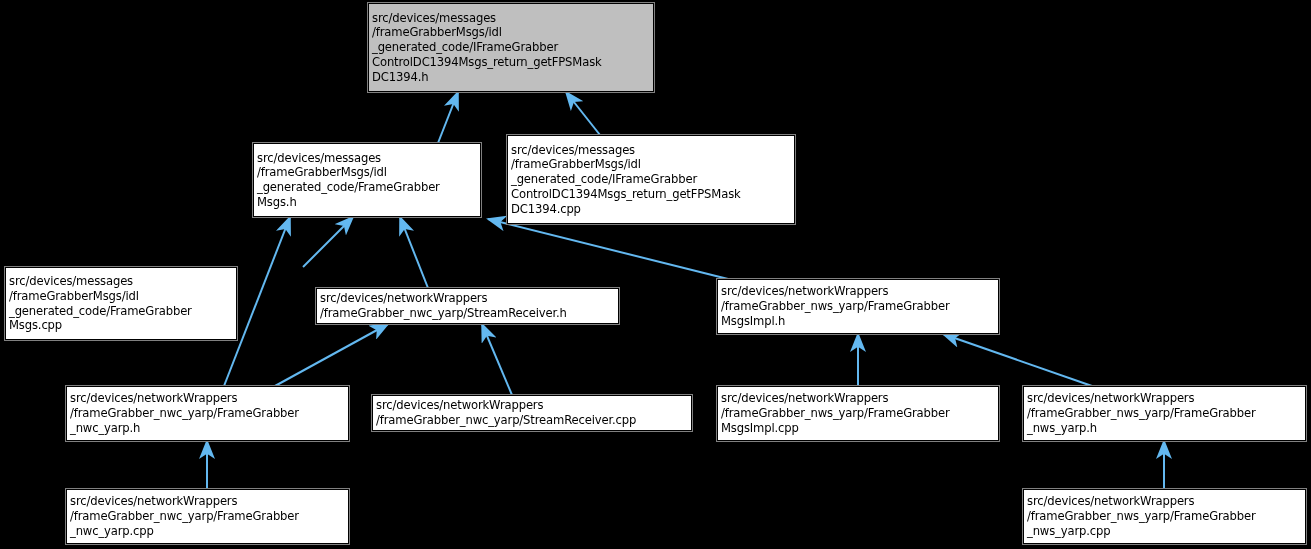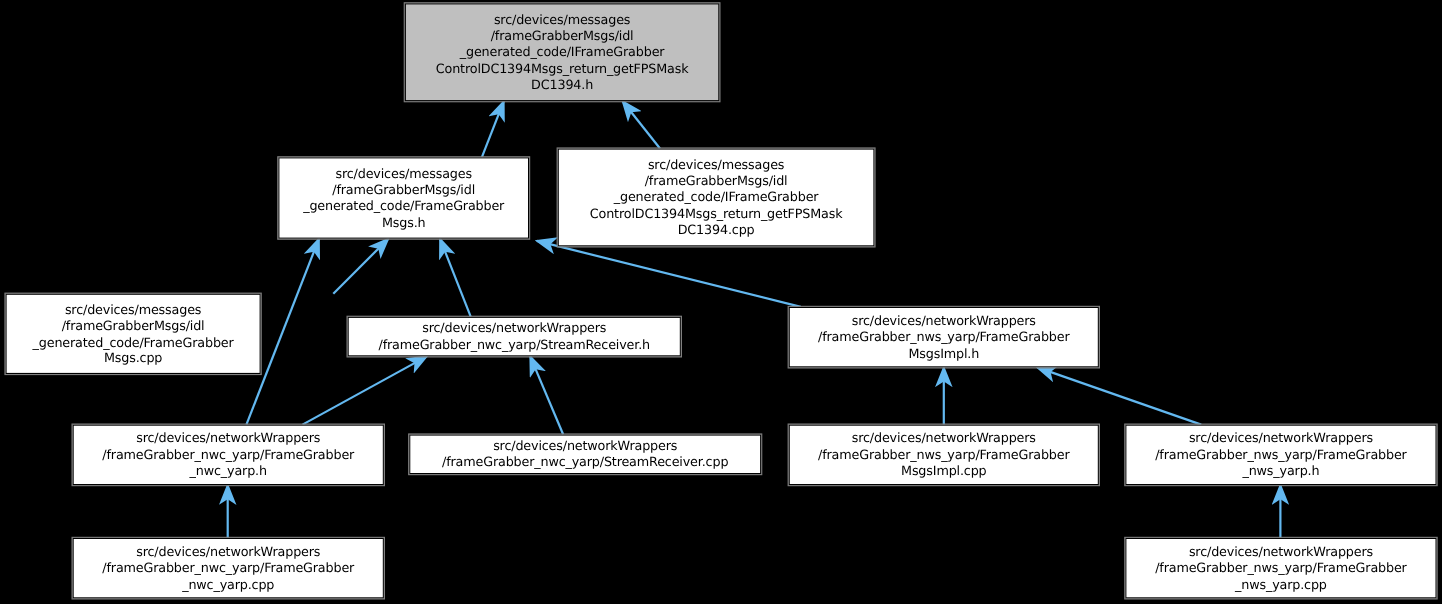--- a/index.html
+++ b/index.html
@@ -16,21 +16,20 @@
   .node{
     position:absolute;
     box-sizing:border-box;
     border:1px solid #000000;
     outline:1px solid #808080;
     background:#ffffff;
     color:#000000;
     display:flex;
     align-items:center;
     justify-content:center;
-    text-align:center;
     font-size:11.6px;
     line-height:14.7px;
     letter-spacing:-0.15px;
     white-space:pre-line;
     padding:1px 3px;
     z-index:2;
   }
   .node.root{
     background:#bfbfbf;
   }

